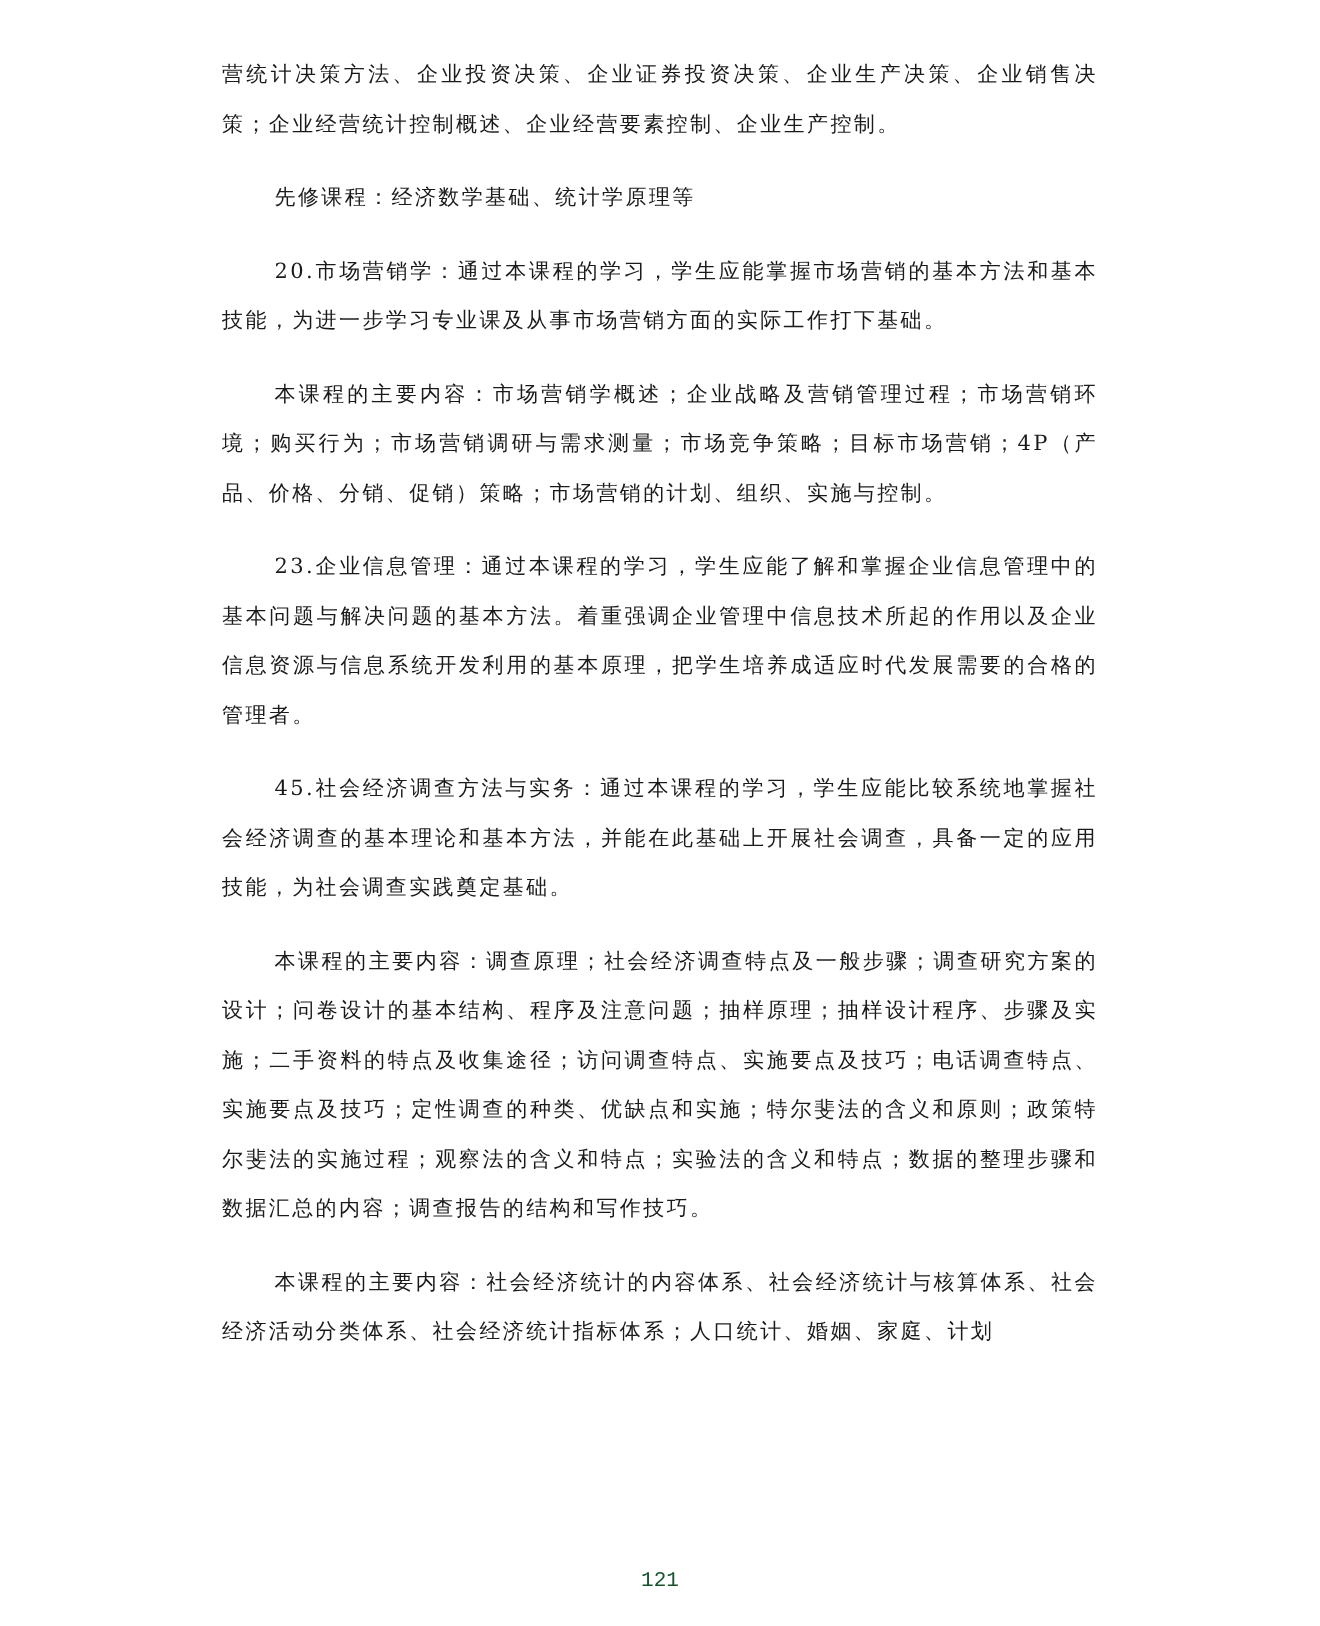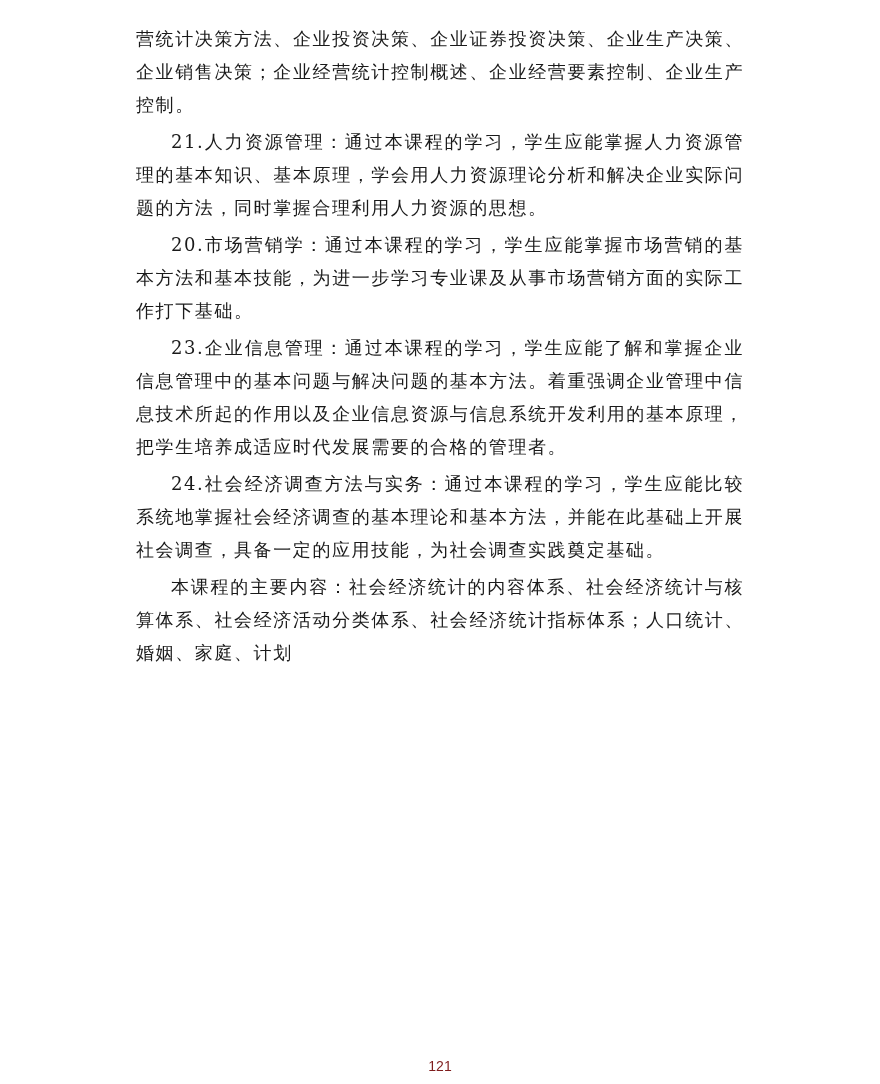--- a/index.html
+++ b/index.html
@@ -15,48 +15,49 @@
       font-family: "DejaVu Serif", "Liberation Serif", serif;
       color: #1a1a1a;
     }
     .page {
       position: absolute;
       left: 132px;
       top: 18px;
       width: 616px;
     }
     .para {
-      margin: 4px;
-      font-size: 18px;
+      margin: 16px;
+      font-size: 14px;
       line-height: 33px;
       letter-spacing: 1.6px;
       text-align: justify;
       text-align-last: left;
       word-break: break-all;
     }
     .indent {
       text-indent: 35px;
     }
     .page-number {
       position: absolute;
       top: 1046px;
       left: 0;
       width: 880px;
       text-align: center;
-      font-family: Liberation Sans, sans-serif;
+      font-family: Liberation Mono, monospace;
       font-size: 14px;
-      color: #7f1d1d;
-      margin-top: 12px;
+      color: #14532d;
     }
   </style>
 </head>
 <body>
 
 <div class="page">
   <p class="para">营统计决策方法、企业投资决策、企业证券投资决策、企业生产决策、企业销售决策；企业经营统计控制概述、企业经营要素控制、企业生产控制。</p>
-  <p class="para indent">21.人力资源管理：通过本课程的学习，学生应能掌握人力资源管理的基本知识、基本原理，学会用人力资源理论分析和解决企业实际问题的方法，同时掌握合理利用人力资源的思想。</p>
+  <p class="para indent">先修课程：经济数学基础、统计学原理等</p>
   <p class="para indent">20.市场营销学：通过本课程的学习，学生应能掌握市场营销的基本方法和基本技能，为进一步学习专业课及从事市场营销方面的实际工作打下基础。</p>
+  <p class="para indent">本课程的主要内容：市场营销学概述；企业战略及营销管理过程；市场营销环境；购买行为；市场营销调研与需求测量；市场竞争策略；目标市场营销；4P（产品、价格、分销、促销）策略；市场营销的计划、组织、实施与控制。</p>
   <p class="para indent">23.企业信息管理：通过本课程的学习，学生应能了解和掌握企业信息管理中的基本问题与解决问题的基本方法。着重强调企业管理中信息技术所起的作用以及企业信息资源与信息系统开发利用的基本原理，把学生培养成适应时代发展需要的合格的管理者。</p>
-  <p class="para indent">24.社会经济调查方法与实务：通过本课程的学习，学生应能比较系统地掌握社会经济调查的基本理论和基本方法，并能在此基础上开展社会调查，具备一定的应用技能，为社会调查实践奠定基础。</p>
+  <p class="para indent">45.社会经济调查方法与实务：通过本课程的学习，学生应能比较系统地掌握社会经济调查的基本理论和基本方法，并能在此基础上开展社会调查，具备一定的应用技能，为社会调查实践奠定基础。</p>
+  <p class="para indent">本课程的主要内容：调查原理；社会经济调查特点及一般步骤；调查研究方案的设计；问卷设计的基本结构、程序及注意问题；抽样原理；抽样设计程序、步骤及实施；二手资料的特点及收集途径；访问调查特点、实施要点及技巧；电话调查特点、实施要点及技巧；定性调查的种类、优缺点和实施；特尔斐法的含义和原则；政策特尔斐法的实施过程；观察法的含义和特点；实验法的含义和特点；数据的整理步骤和数据汇总的内容；调查报告的结构和写作技巧。</p>
   <p class="para indent">本课程的主要内容：社会经济统计的内容体系、社会经济统计与核算体系、社会经济活动分类体系、社会经济统计指标体系；人口统计、婚姻、家庭、计划</p>
 </div>
 
 <div class="page-number">121</div>
 
 </body></html>

